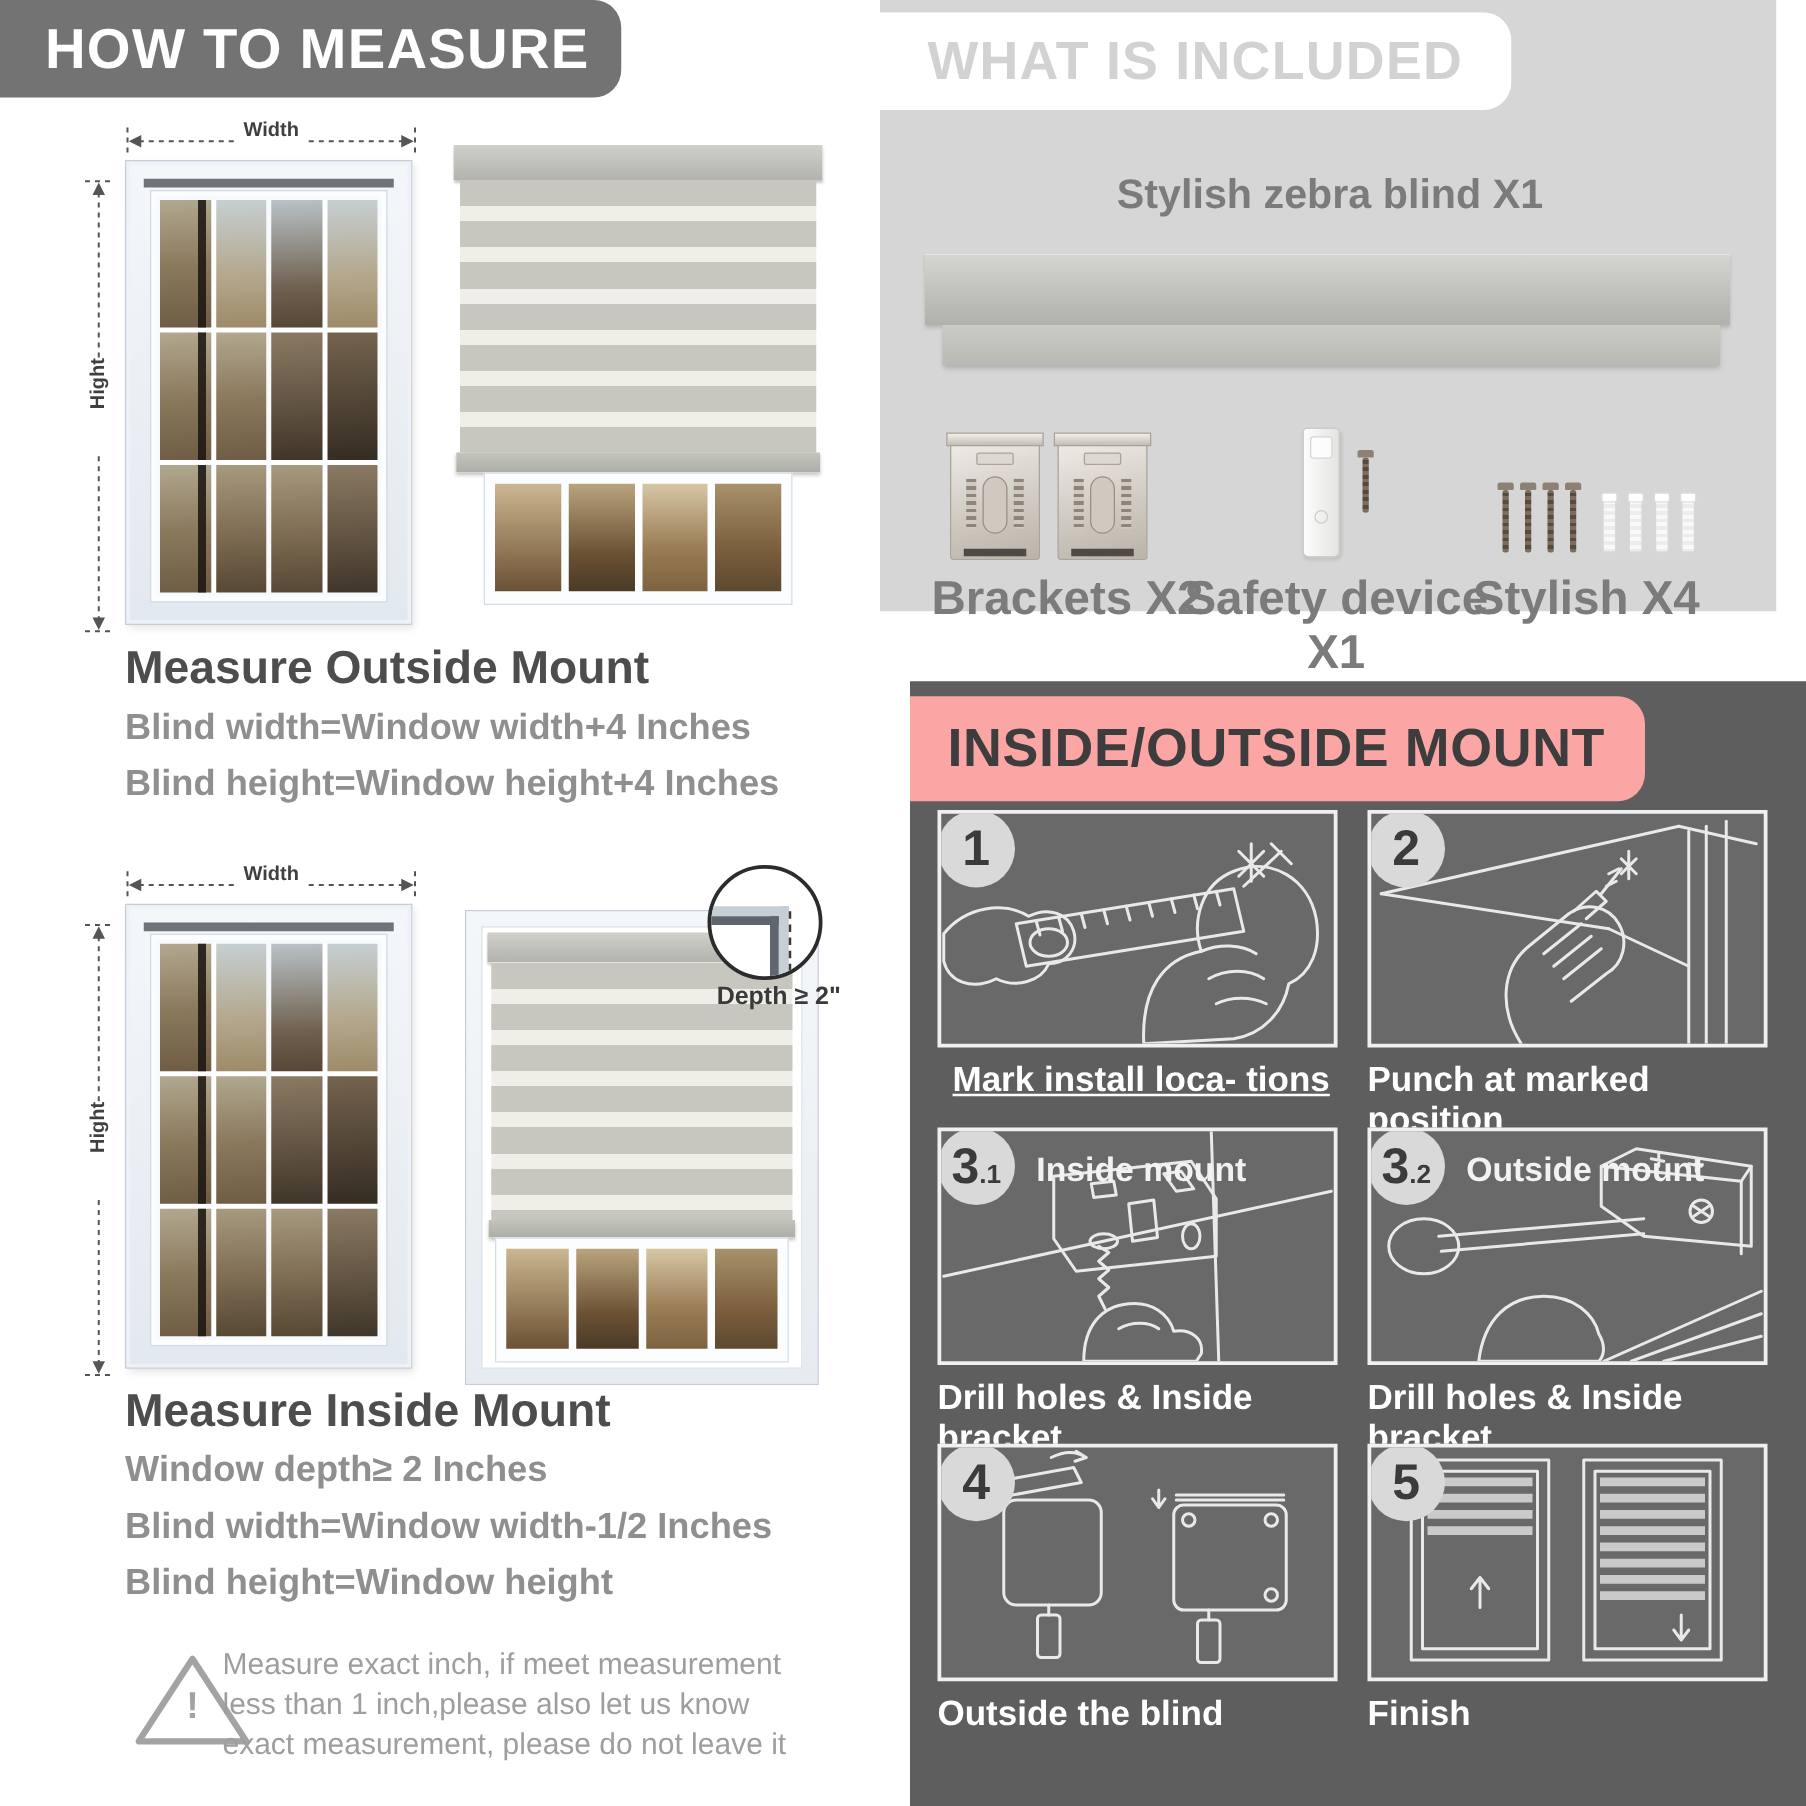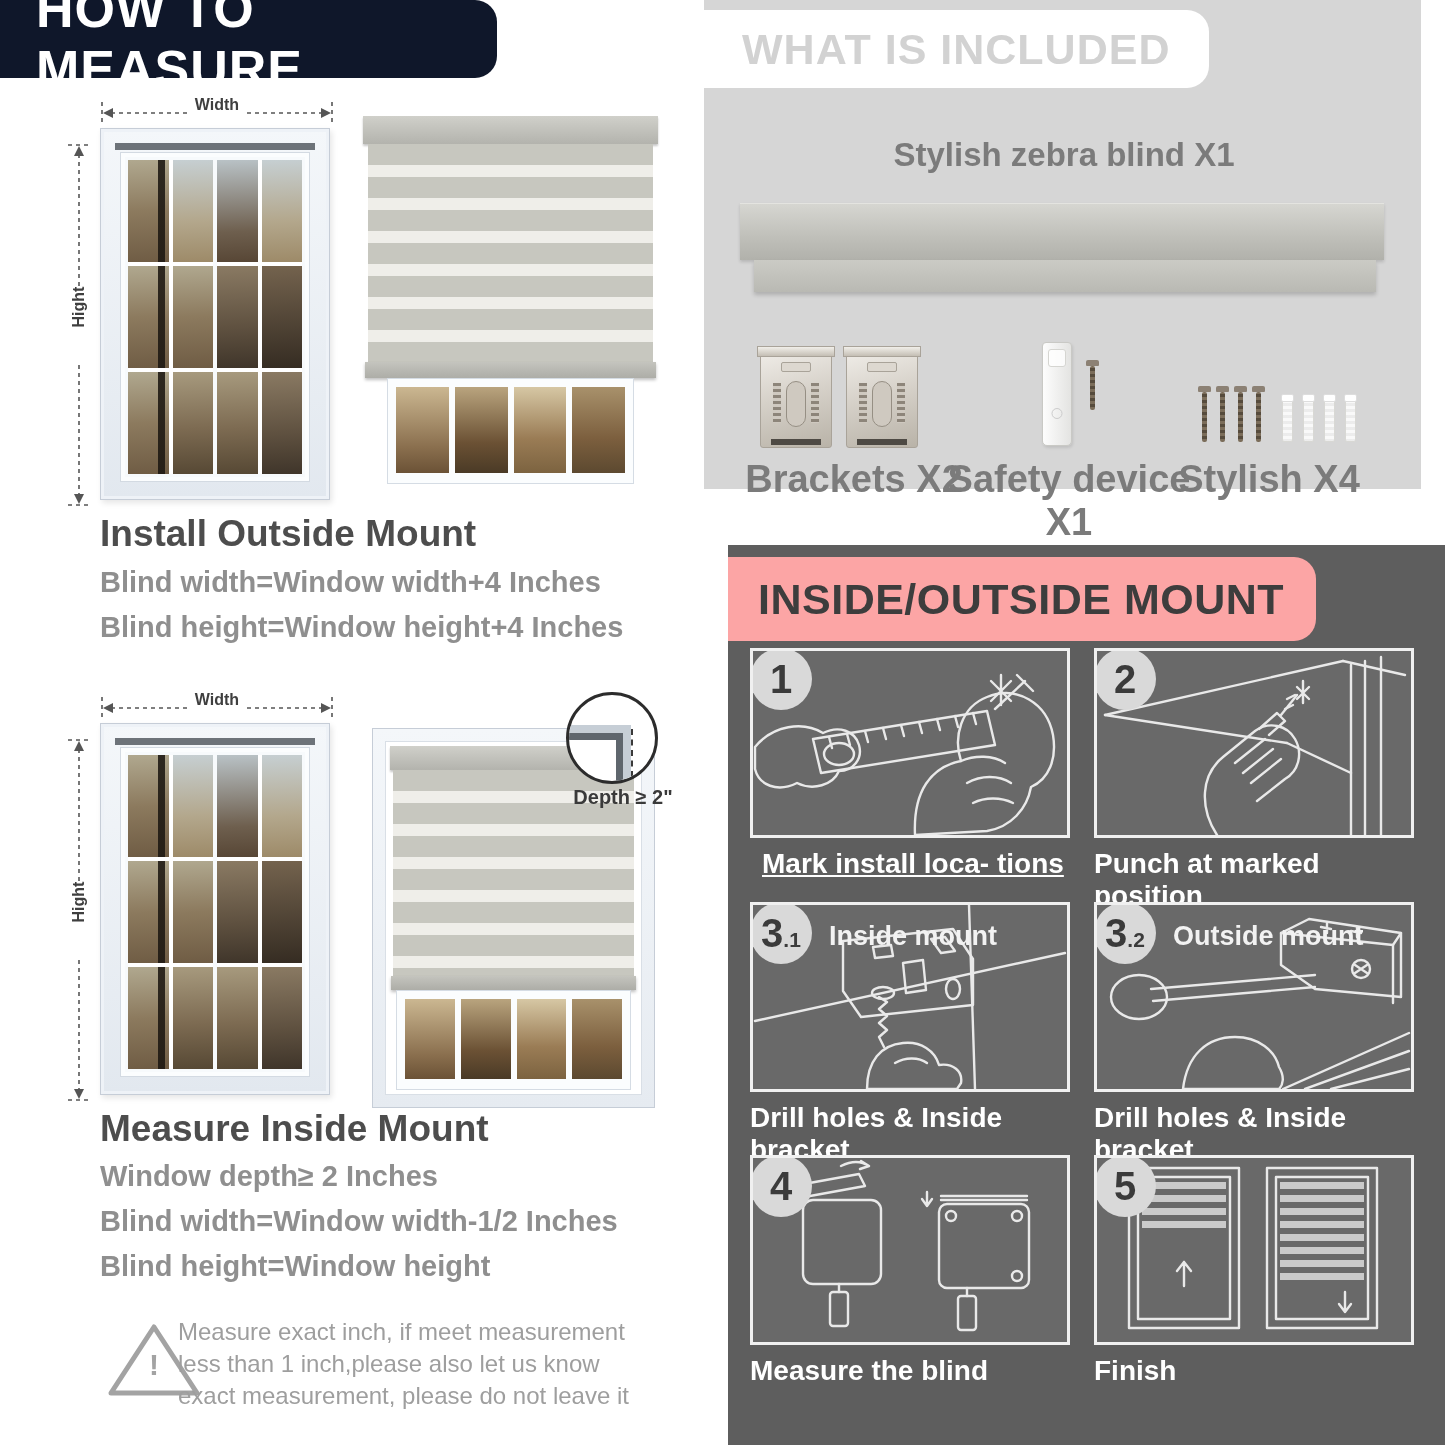--- a/index.html
+++ b/index.html
@@ -5,23 +5,23 @@
   * { margin:0; padding:0; box-sizing:border-box; }
   html,body { background:#ffffff; }
   .canvas {
     position:relative; width:1445px; height:1445px; background:#ffffff;
     font-family:"Liberation Sans", sans-serif; overflow:hidden;
   }
   .abs { position:absolute; }
 
   
   .banner-left {
-    left:0; top:8; width:497px; height:78px; background:#0f172a;
+    left:0; top:8; width:497px; height:78px; background:#737373;
     border-radius:0 22px 22px 0; display:flex; align-items:center;
-    padding-left:36px; color:#ffffff; font-size:52px; font-weight:bold; letter-spacing:1px;
+    padding-left:36px; color:#ffffff; font-size:45px; font-weight:bold; letter-spacing:1px;
   }
   .measure-title { font-size:37px; font-weight:bold; color:#4d4d4d; }
   .measure-line  { font-size:29px; font-weight:bold; color:#8f8f8f; }
 
   
   .win {
     width:230px; height:372px;
     background:linear-gradient(180deg,#f4f7fa,#e2e8ef);
     border:1px solid #c6cdd7; padding:13px;
     box-shadow:inset 0 0 0 3px #eef2f7, 2px 3px 6px rgba(0,0,0,0.10);
@@ -209,21 +209,21 @@
     <div class="fabric"></div>
     <div class="bottomrail"></div>
     <div class="under-window" style="margin:0 24px; height:106px;">
       <div class="upane ug1"></div>
         <div class="upane ug2"></div>
       <div class="upane ug3"></div>
         <div class="upane ug4"></div>
     </div>
   </div>
 
-  <div class="abs measure-title" style="left:100px; top:513px;">Install Outside Mount</div>
+  <div class="abs measure-title" style="left:100px; top:513px;">Measure Outside Mount</div>
   <div class="abs measure-line" style="left:100px; top:566px;">Blind width=Window width+4 Inches</div>
   <div class="abs measure-line" style="left:100px; top:611px;">Blind height=Window height+4 Inches</div>
 
   <div class="abs win" style="left:100px; top:723px;">
     <div class="win-reveal"></div>
     <div class="sashes">
       <div class="casement">
         <div class="pane pole"></div>
           <div class="pane pa"></div>
         <div class="pane pole"></div>
@@ -447,21 +447,21 @@
           <circle cx="262" cy="58" r="5"></circle>
           <circle cx="262" cy="118" r="5"></circle>
         <path d="M212,130 v8"></path>
         <rect x="203" y="138" width="18" height="34" rx="3"></rect>
       </svg>
       <div class="badge">
           <span>4</span>
           <span class="badge-sub"></span>
         </div>
     </div>
-    <div class="caption" style="left:22px; top:810px;">Measure the blind</div>
+    <div class="caption" style="left:22px; top:810px;">Outside the blind</div>
 
     <div class="panel" style="left:366px; top:610px;">
       <svg class="lineart" viewBox="0 0 310 184">
         <rect x="30" y="10" width="110" height="160"></rect>
         <rect x="39" y="19" width="92" height="142"></rect>
         <g class="stripes">
           <rect x="43" y="24" width="84" height="7"></rect>
             <rect x="43" y="37" width="84" height="7"></rect>
           <rect x="43" y="50" width="84" height="7"></rect>
             <rect x="43" y="63" width="84" height="7"></rect>

